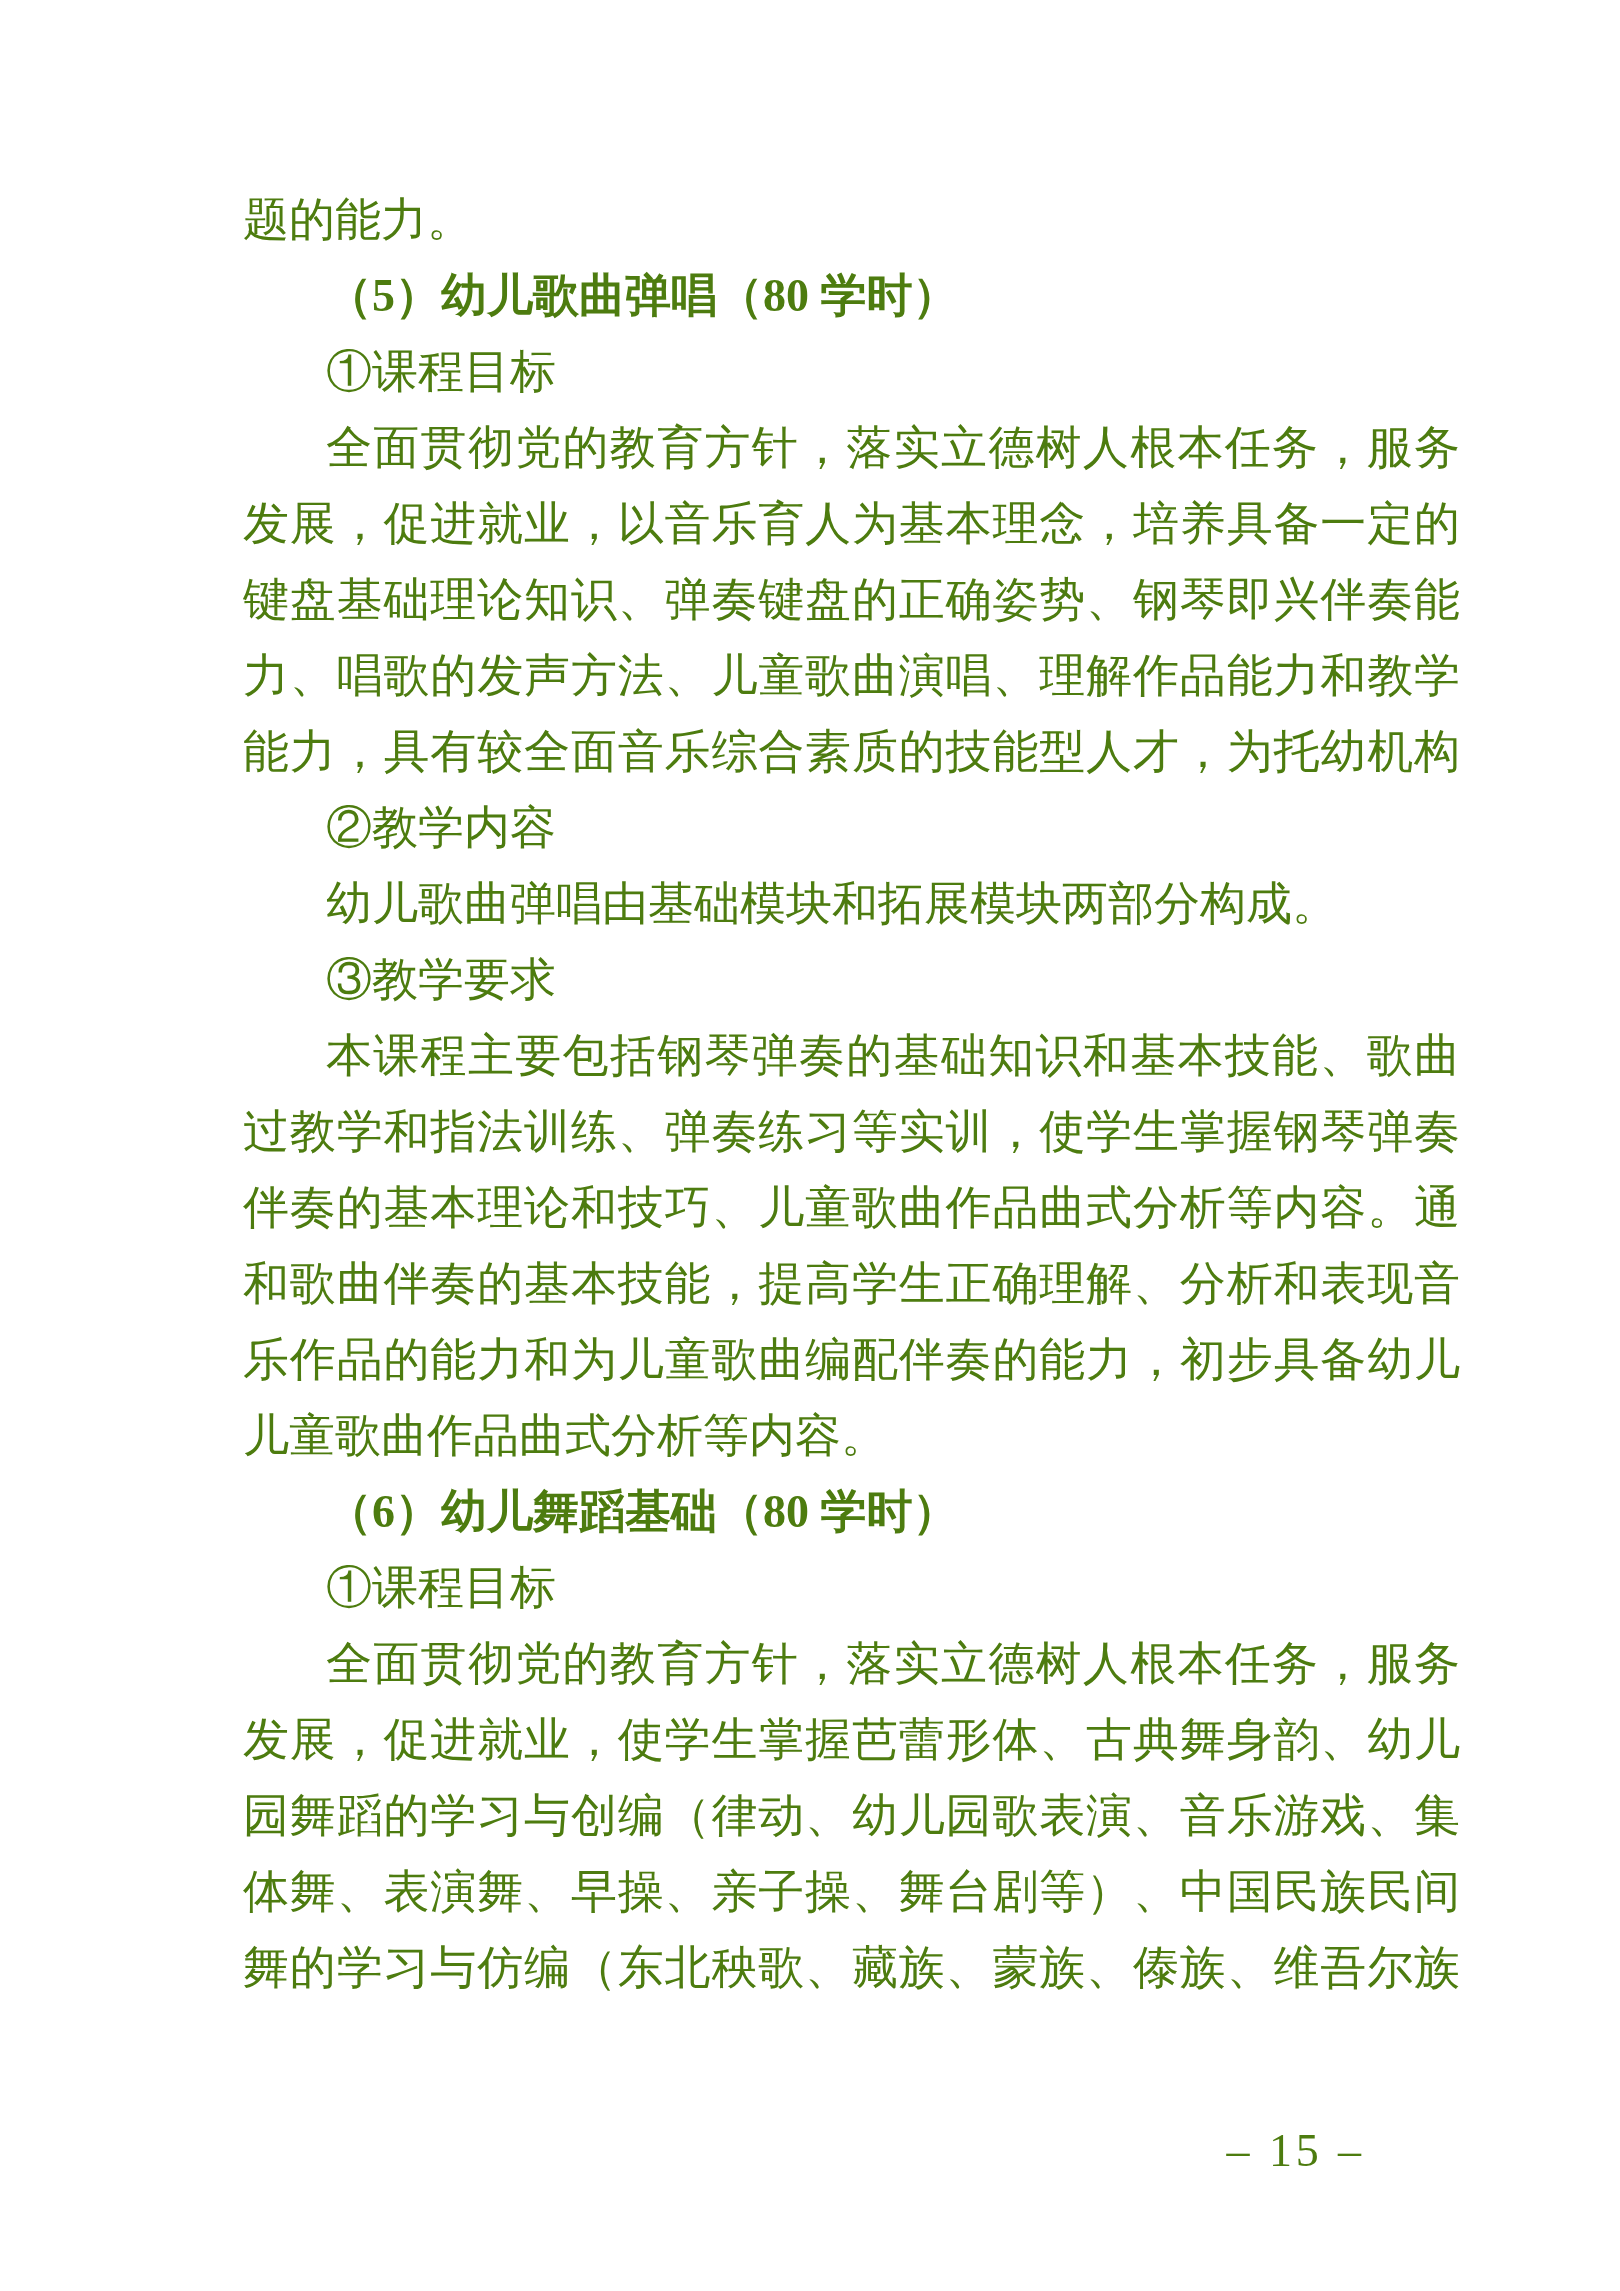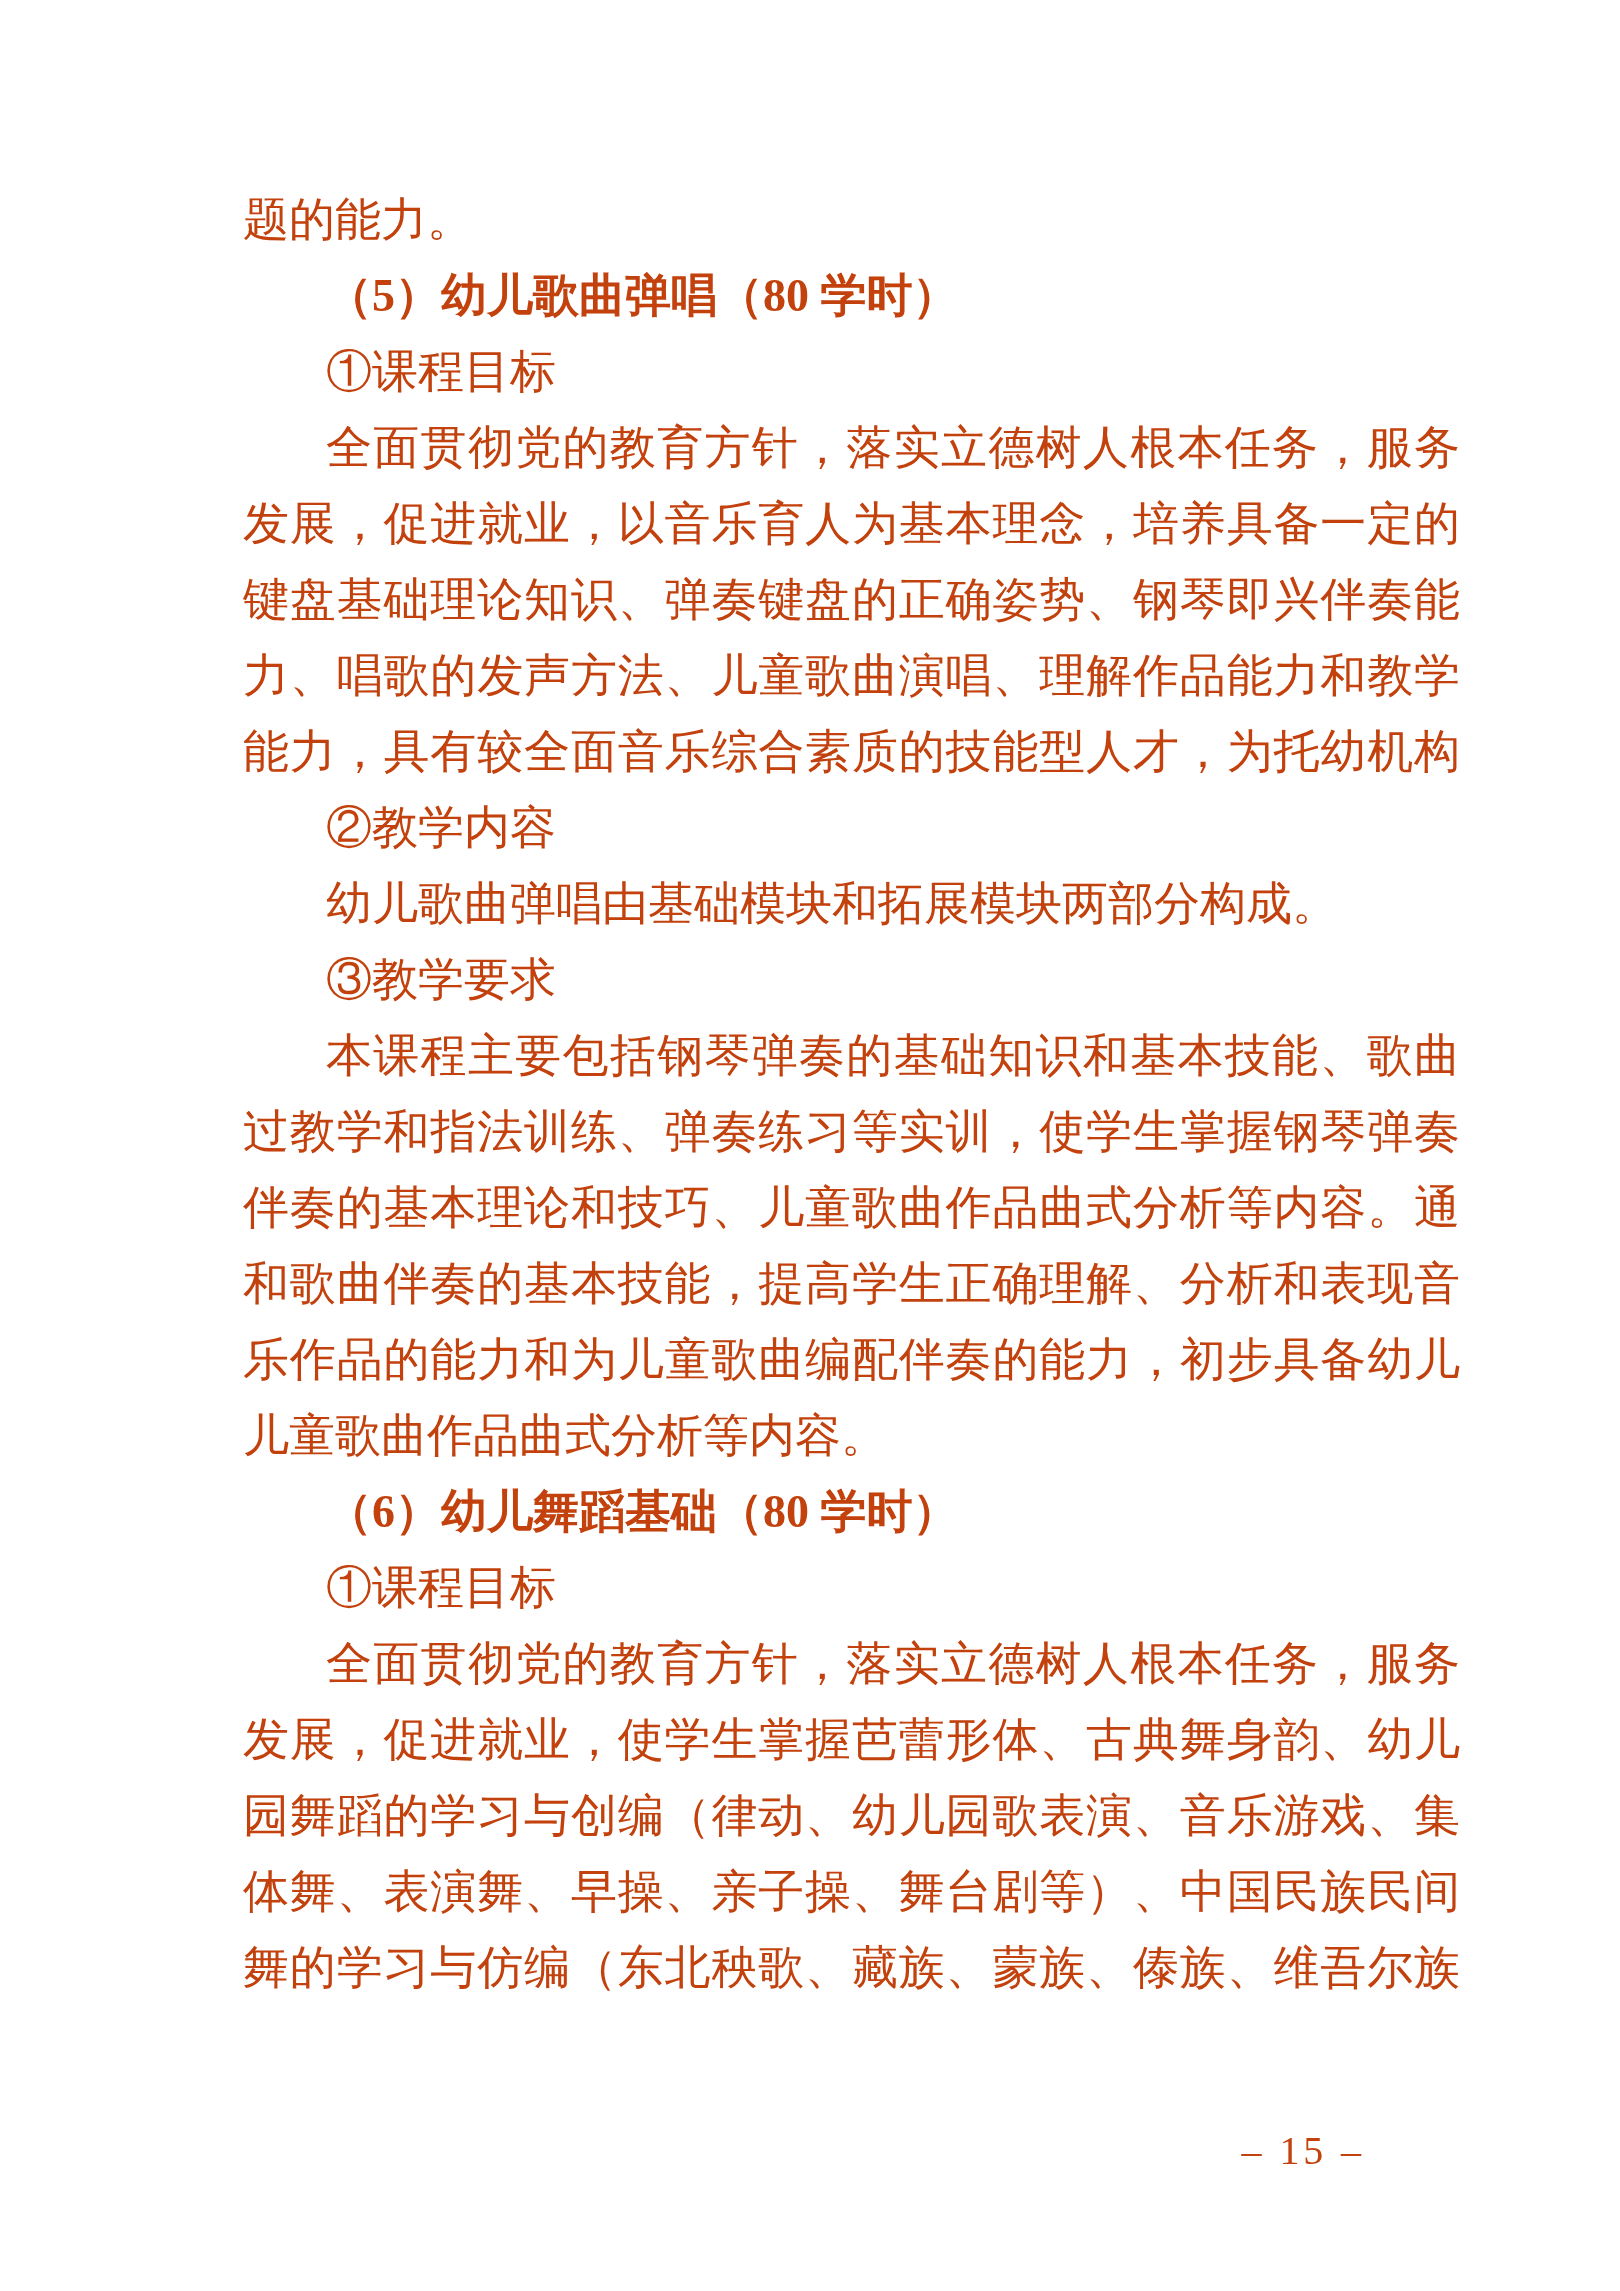--- a/index.html
+++ b/index.html
@@ -7,21 +7,21 @@
     padding: 0;
     background: #ffffff;
   }
   .page {
     position: relative;
     width: 1620px;
     height: 2292px;
     background: #ffffff;
     overflow: hidden;
     font-family: "Liberation Serif", "DejaVu Serif", serif;
-    color: #c2410c;
+    color: #4d7c0f;
   }
   .content {
     position: absolute;
     left: 243px;
     top: 182px;
     width: 1217px;
   }
   .line {
     height: 76px;
     line-height: 76px;
@@ -38,21 +38,21 @@
   .heading {
     font-weight: bold;
     text-indent: 83px;
   }
   .page-number {
     position: absolute;
     top: 2125px;
     right: 255px;
     height: 51px;
     line-height: 51px;
-    font-size: 40px;
+    font-size: 46px;
     letter-spacing: 3.9px;
     text-align: right;
   }
 </style>
 </head>
 <body>
 
 <div class="page">
   <div class="content">
     <div class="line">题的能力。</div>

